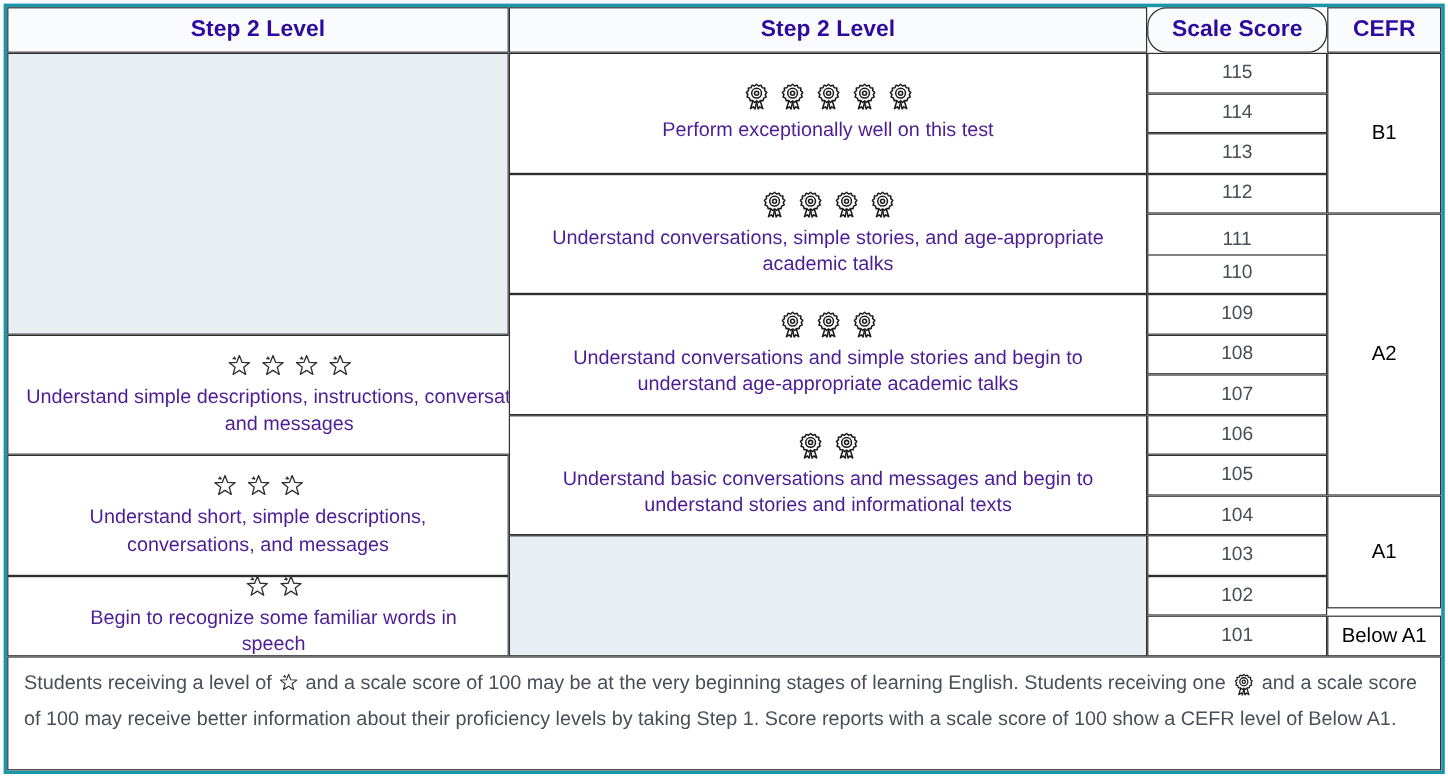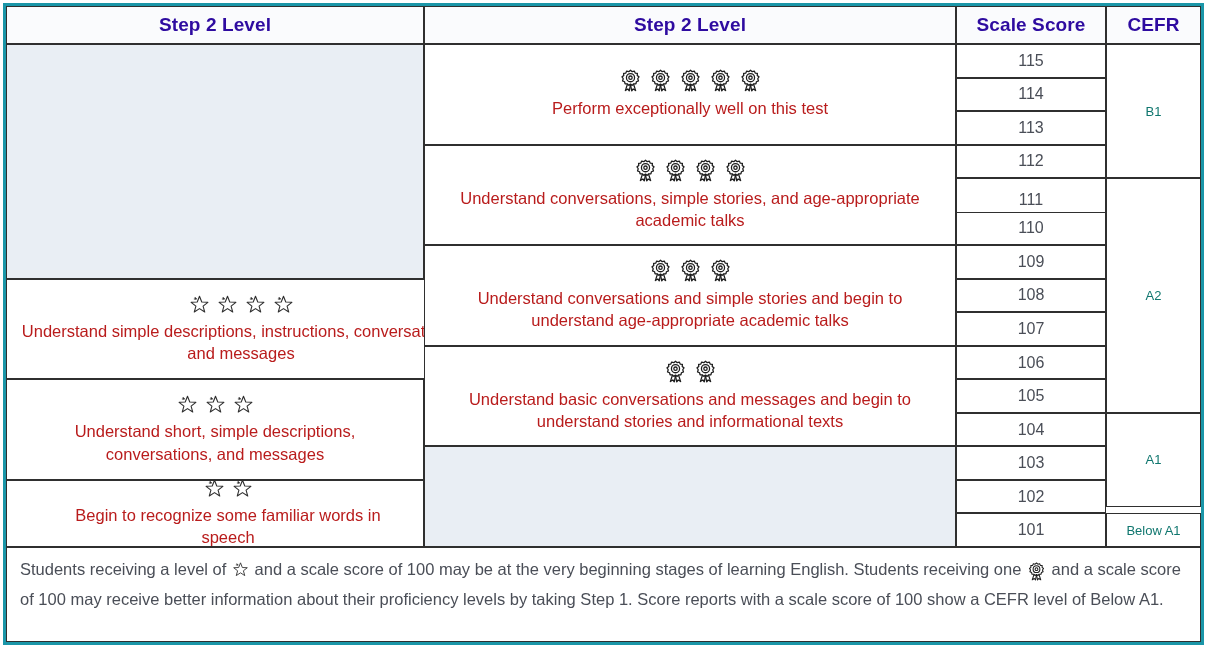--- a/index.html
+++ b/index.html
@@ -53,26 +53,26 @@
     font-weight:bold;
     font-size:19px;
     letter-spacing:.1px;
     border:1px solid #2f2f2f;
   }
 
   
   .desc{
     font-size:16.5px;
     line-height:1.35;
-    color:#b91c1c;
+    color:#4c1d95;
     padding:0 14px;
     font-weight:400;
   }
   .score{font-size:16px;color:#4a4e57;}
-  .cefr{font-size:13px;color:#0f766e;}
+  .cefr{font-size:17px;color:#000000;}
 
   
   .icons{
     display:flex;
     gap:7px;
     align-items:flex-end;
     justify-content:center;
     margin-bottom:5px;
   }
   .icons svg{display:block;}
@@ -101,21 +101,21 @@
 
 <div class="sheet">
   <div class="frame"></div>
   <div class="grid" id="grid">
       <div class="cell hdr" style="left: 0px; top: 0px; width: 418px; height: 38px;">
         <span>Step 2 Level</span>
       </div>
       <div class="cell hdr" style="left: 418px; top: 0px; width: 532px; height: 38px;">
         <span>Step 2 Level</span>
       </div>
-      <div class="cell hdr" style="left: 950px; top: 0px; width: 150px; height: 38px;">
+      <div class="cell hdr" style="left: 950px; top: 0px; width: 150px; height: 38px; border-radius: 16px;">
         <span>Scale Score</span>
       </div>
       <div class="cell hdr" style="left: 1100px; top: 0px; width: 95px; height: 38px;">
         <span>CEFR</span>
       </div>
       <div class="cell empty" style="left: 0px; top: 38px; width: 418px; height: 234.733px;"></div>
       <div class="cell" style="left: 0px; top: 272.733px; width: 470px; height: 100.6px;">
         <div class="icons">
           <span>
             <svg width="21" height="21" viewBox="0 0 24 24" aria-hidden="true">

